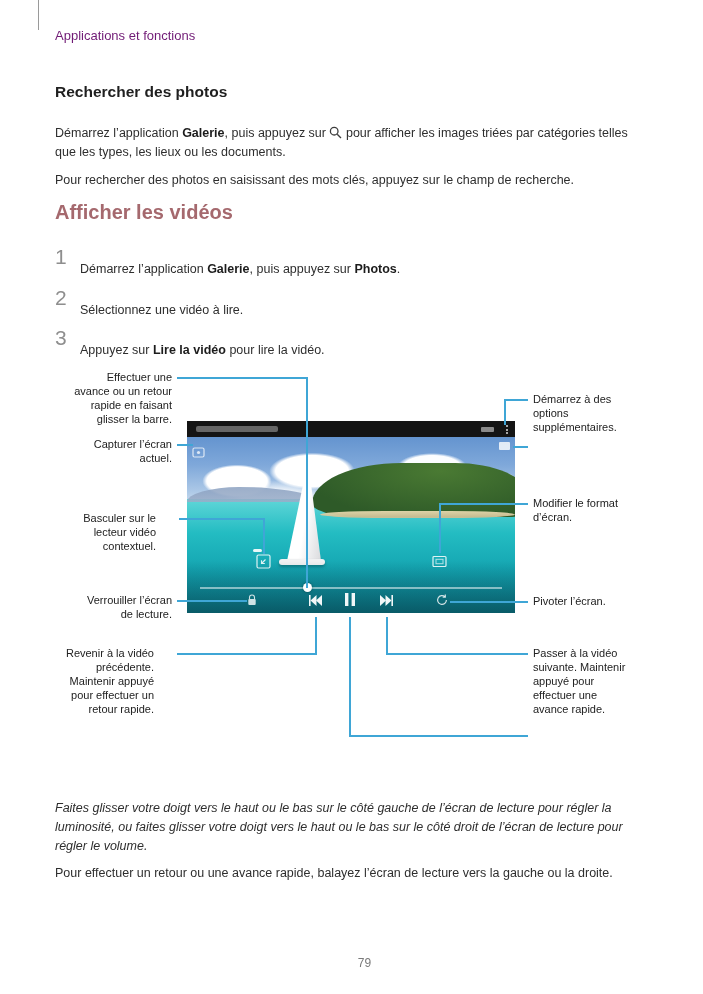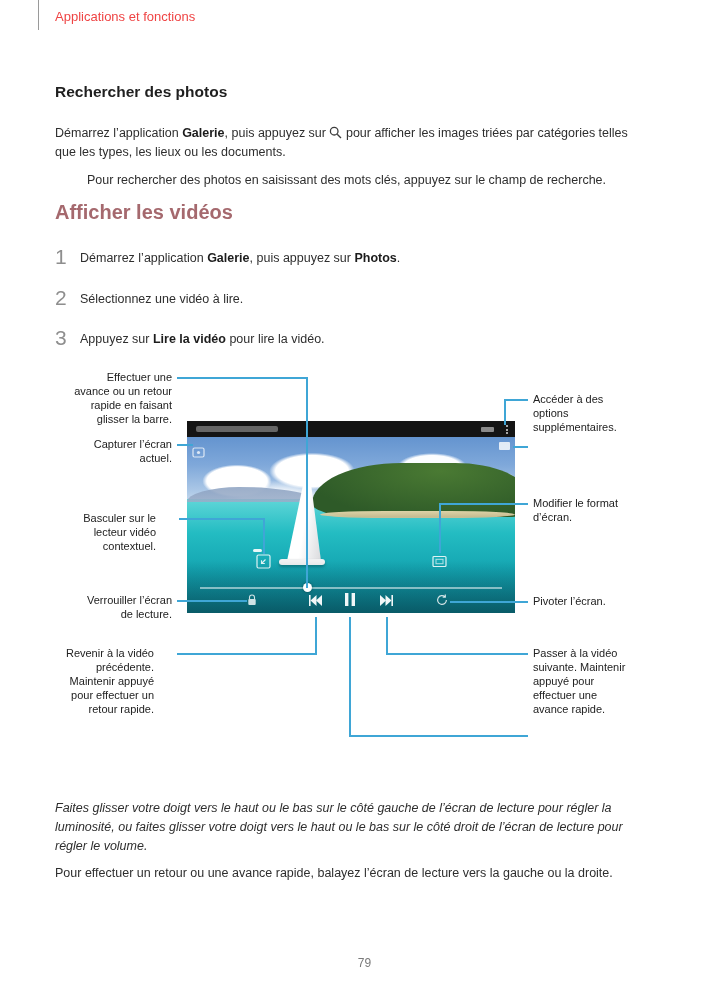--- a/index.html
+++ b/index.html
@@ -1,35 +1,35 @@
 <!DOCTYPE html>
 <html><head>
 <meta charset="utf-8">
 <style>
   html,body{margin:0;padding:0;background:#fff;}
   .page{position:relative;width:703px;height:994px;background:#ffffff;overflow:hidden;
         font-family:"Liberation Sans","DejaVu Sans",sans-serif;color:#2e2e2e;}
   .abs{position:absolute;}
   
   .header-rule{left:38px;top:0;width:1px;height:30px;background:#9a9a9a;}
-  .running-header{left:55px;top:9px;font-size:13px;color:#ef4444;}
+  .running-header{left:55px;top:28px;font-size:13px;color:#701a75;}
   
   .h2{left:55px;top:83px;font-size:15.5px;font-weight:700;color:#1f1f1f;}
   .h1{left:55px;top:201px;font-size:20px;font-weight:700;color:#a5696e;}
   
   .para{font-size:12.5px;line-height:19px;color:#2e2e2e;}
   .para b{color:#1c1c1c;}
   .p1{left:55px;top:111px;width:582px;}
-  .p2{left:55px;top:158px;width:582px;margin-left:32px;}
+  .p2{left:55px;top:158px;width:582px;}
   .p3{left:55px;top:786px;width:592px;font-style:italic;}
   .p4{left:55px;top:851px;width:592px;}
   
   .step{left:55px;width:590px;display:flex;gap:8px;}
   .step .num{font-size:21px;line-height:21px;color:#8e8e8e;min-width:17px;}
-  .step .stx{font-size:12.5px;margin-top:5px;}
+  .step .stx{font-size:12.5px;margin-top:16px;}
   .step .stx b{color:#1c1c1c;}
   
   .callout{font-size:11px;line-height:14px;color:#222;}
   .cl{text-align:right;}
   .ln{background:#3fa6d6;}
   
   .player{left:187px;top:421px;width:328px;height:192px;background:#000;}
   .titlebar{position:absolute;left:0;top:0;right:0;height:16px;background:#141414;}
   .tb-title{position:absolute;left:9px;top:5px;width:82px;height:6px;background:#666;border-radius:2px;filter:blur(0.6px);}
   .tb-gif{position:absolute;right:21px;top:6px;width:13px;height:5px;background:#8a8a8a;border-radius:1px;filter:blur(0.6px);}
@@ -183,21 +183,21 @@
   </div>
   <div class="abs callout cl" style="left:34px;top:646px;width:120px">
     <div>Revenir à la vidéo</div>
     <div>précédente.</div>
     <div>Maintenir appuyé</div>
     <div>pour effectuer un</div>
     <div>retour rapide.</div>
   </div>
 
   <div class="abs callout" style="left:533px;top:392px;width:112px">
-    <div>Accéder à des</div>
+    <div>Démarrez à des</div>
     <div>options</div>
     <div>supplémentaires.</div>
   </div>
   <div class="abs callout" style="left:533px;top:496px;width:112px">
     <div>Modifier le format</div>
     <div>d’écran.</div>
   </div>
   <div class="abs callout" style="left:533px;top:594px;width:112px">
     <div>Pivoter l’écran.</div>
   </div>

